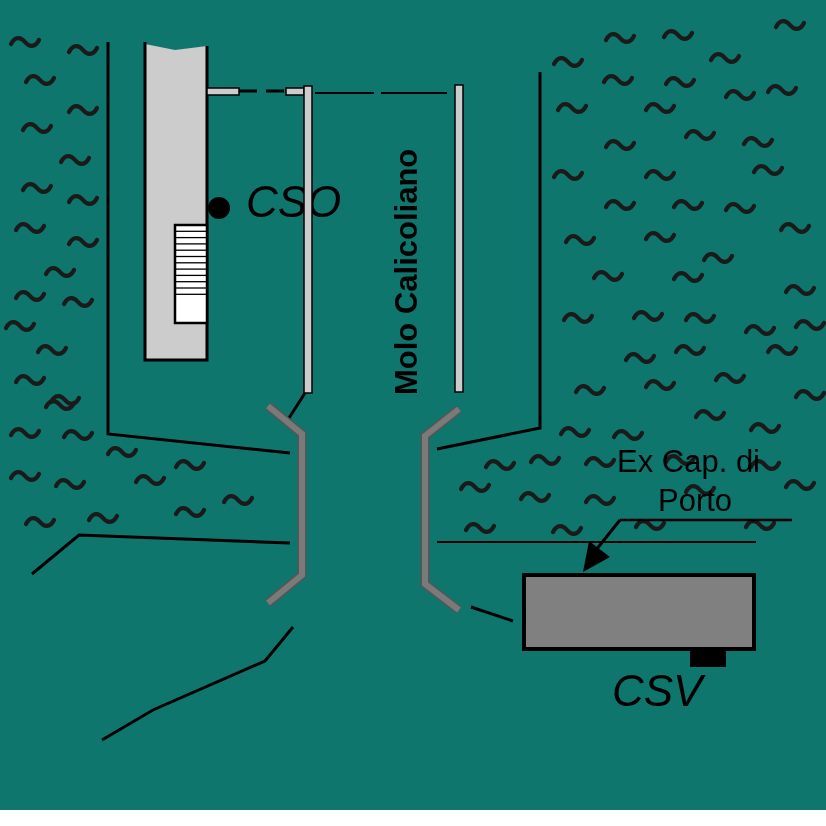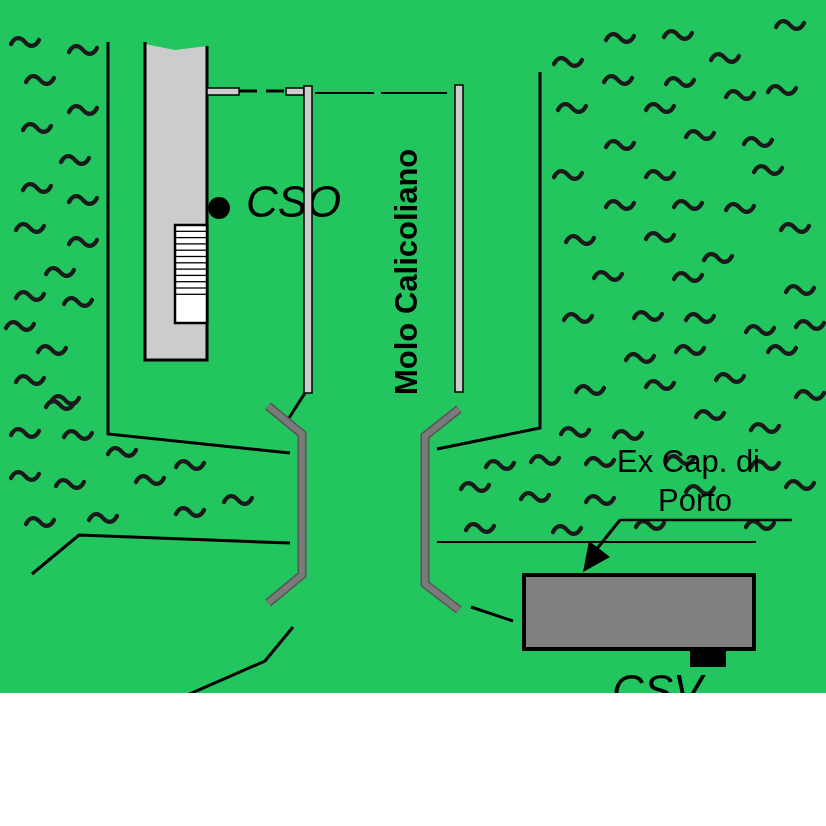--- a/index.html
+++ b/index.html
@@ -1,16 +1,16 @@
 <!DOCTYPE html>
 <html><head>
 <meta charset="utf-8">
 <style>
   html, body { margin: 0; padding: 0; background: #ffffff; }
-  #canvas { position: relative; width: 826px; height: 693px; overflow: hidden; background: #22c55e; }
+  #canvas { position: relative; width: 826px; height: 810px; overflow: hidden; background: #0f766e; }
   svg { position: absolute; left: 0; top: 0; }
   .lbl { font-family: "Liberation Sans", sans-serif; fill: #000000; }
   .lbl-cso { font-size: 44px; font-style: italic; }
   .lbl-csv { font-size: 44px; font-style: italic; }
   .lbl-molo { font-size: 31px; font-weight: bold; }
   .lbl-excap { font-size: 31px; }
   .wave { fill: none; stroke: #1a1a1a; stroke-width: 4.2; stroke-linecap: round; }
 </style>
 </head>
 <body>

